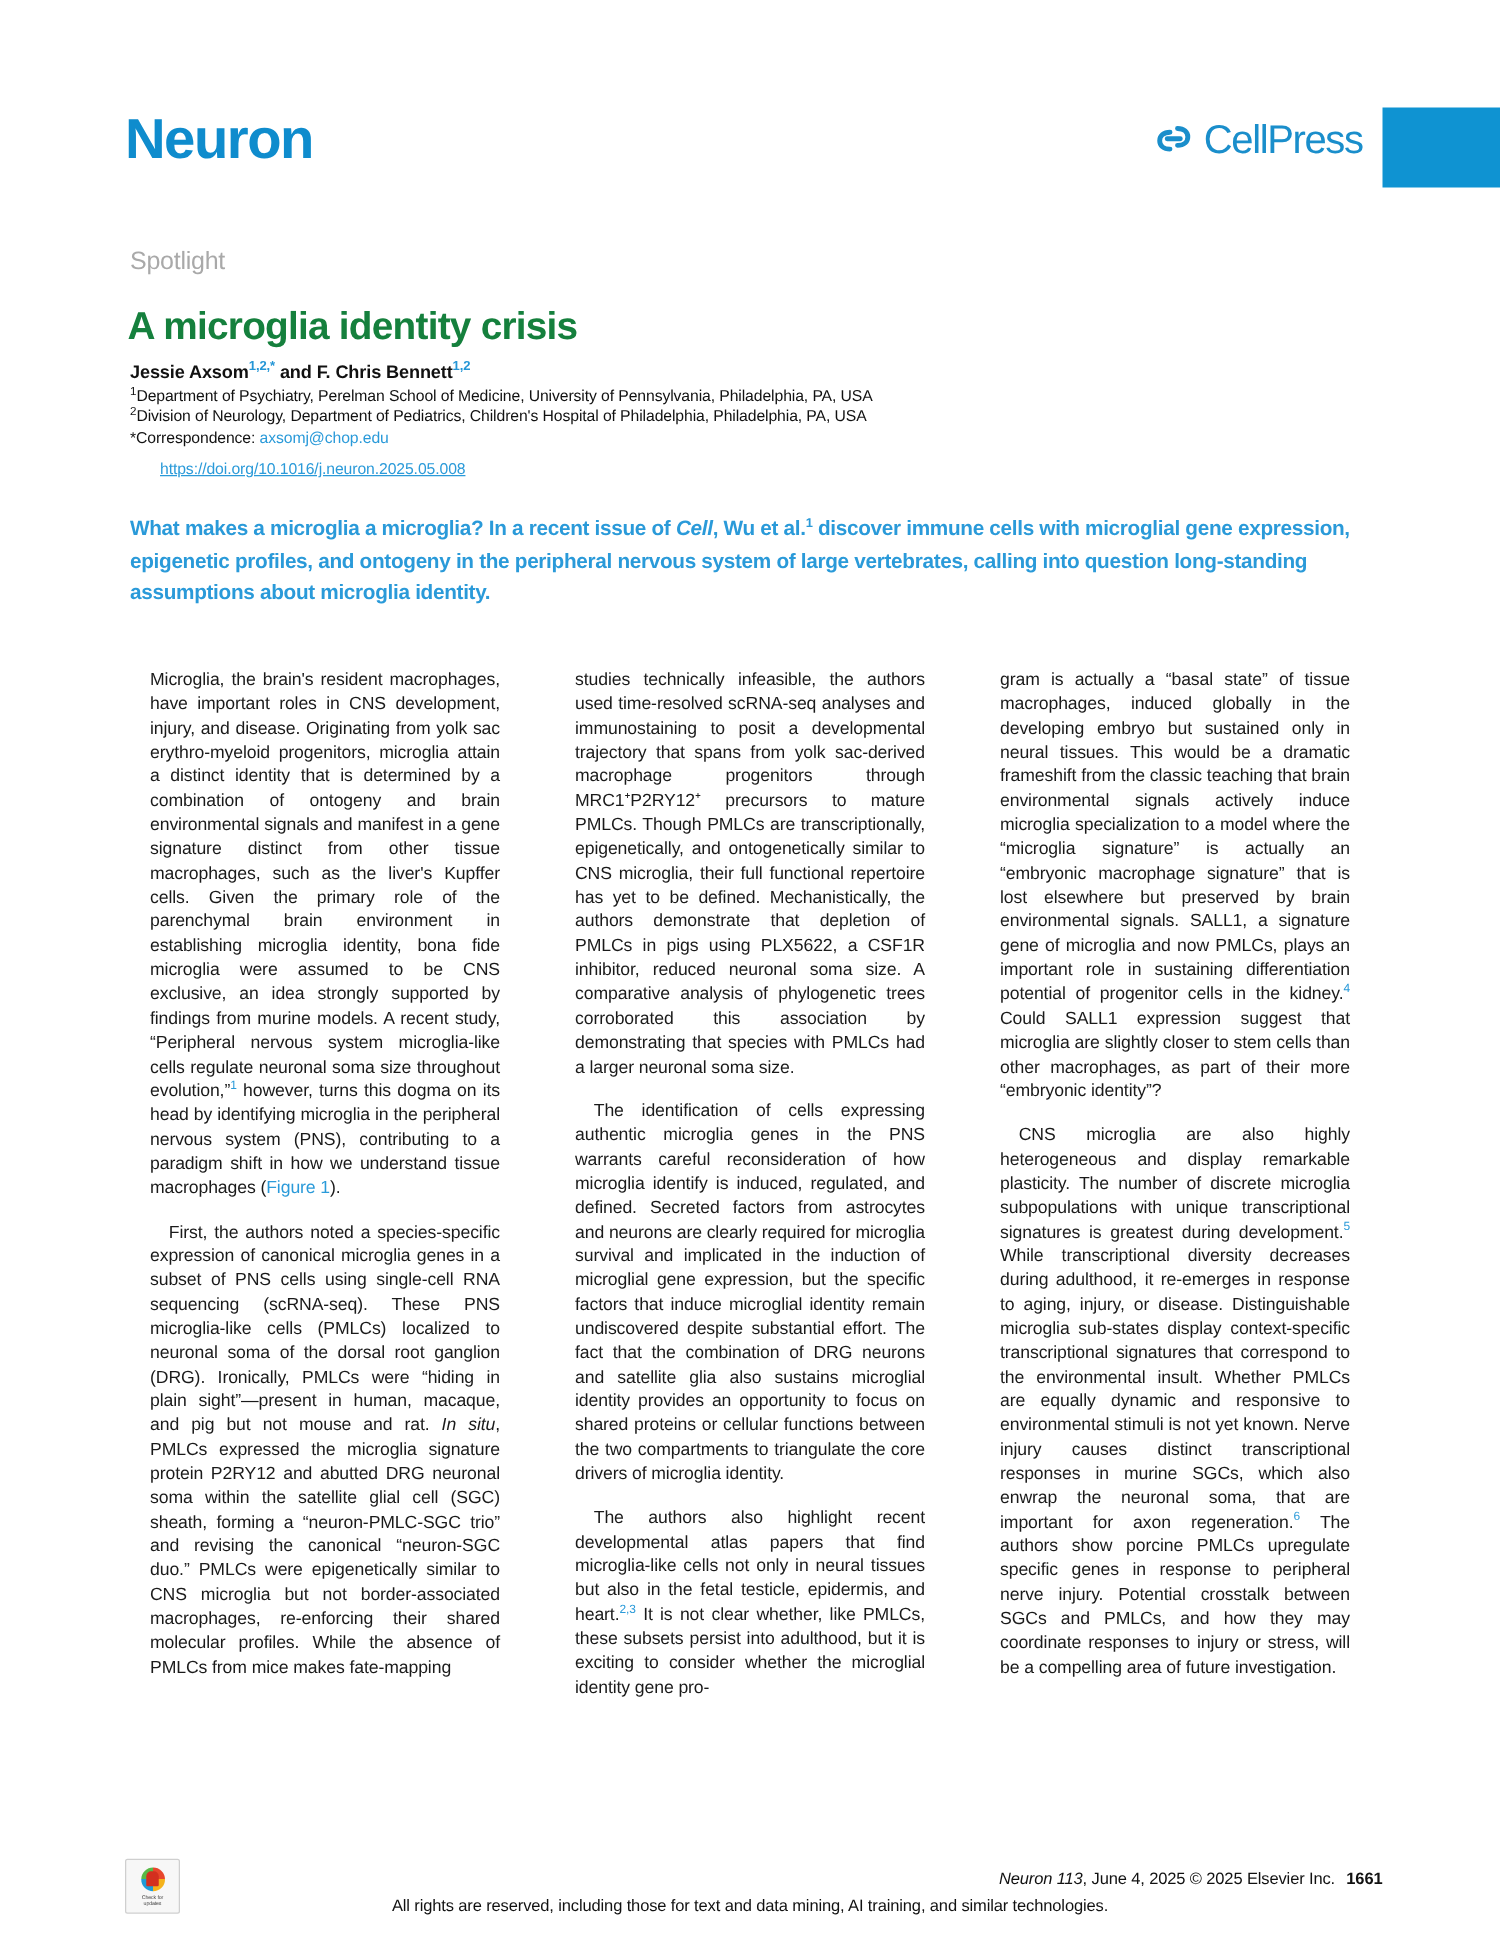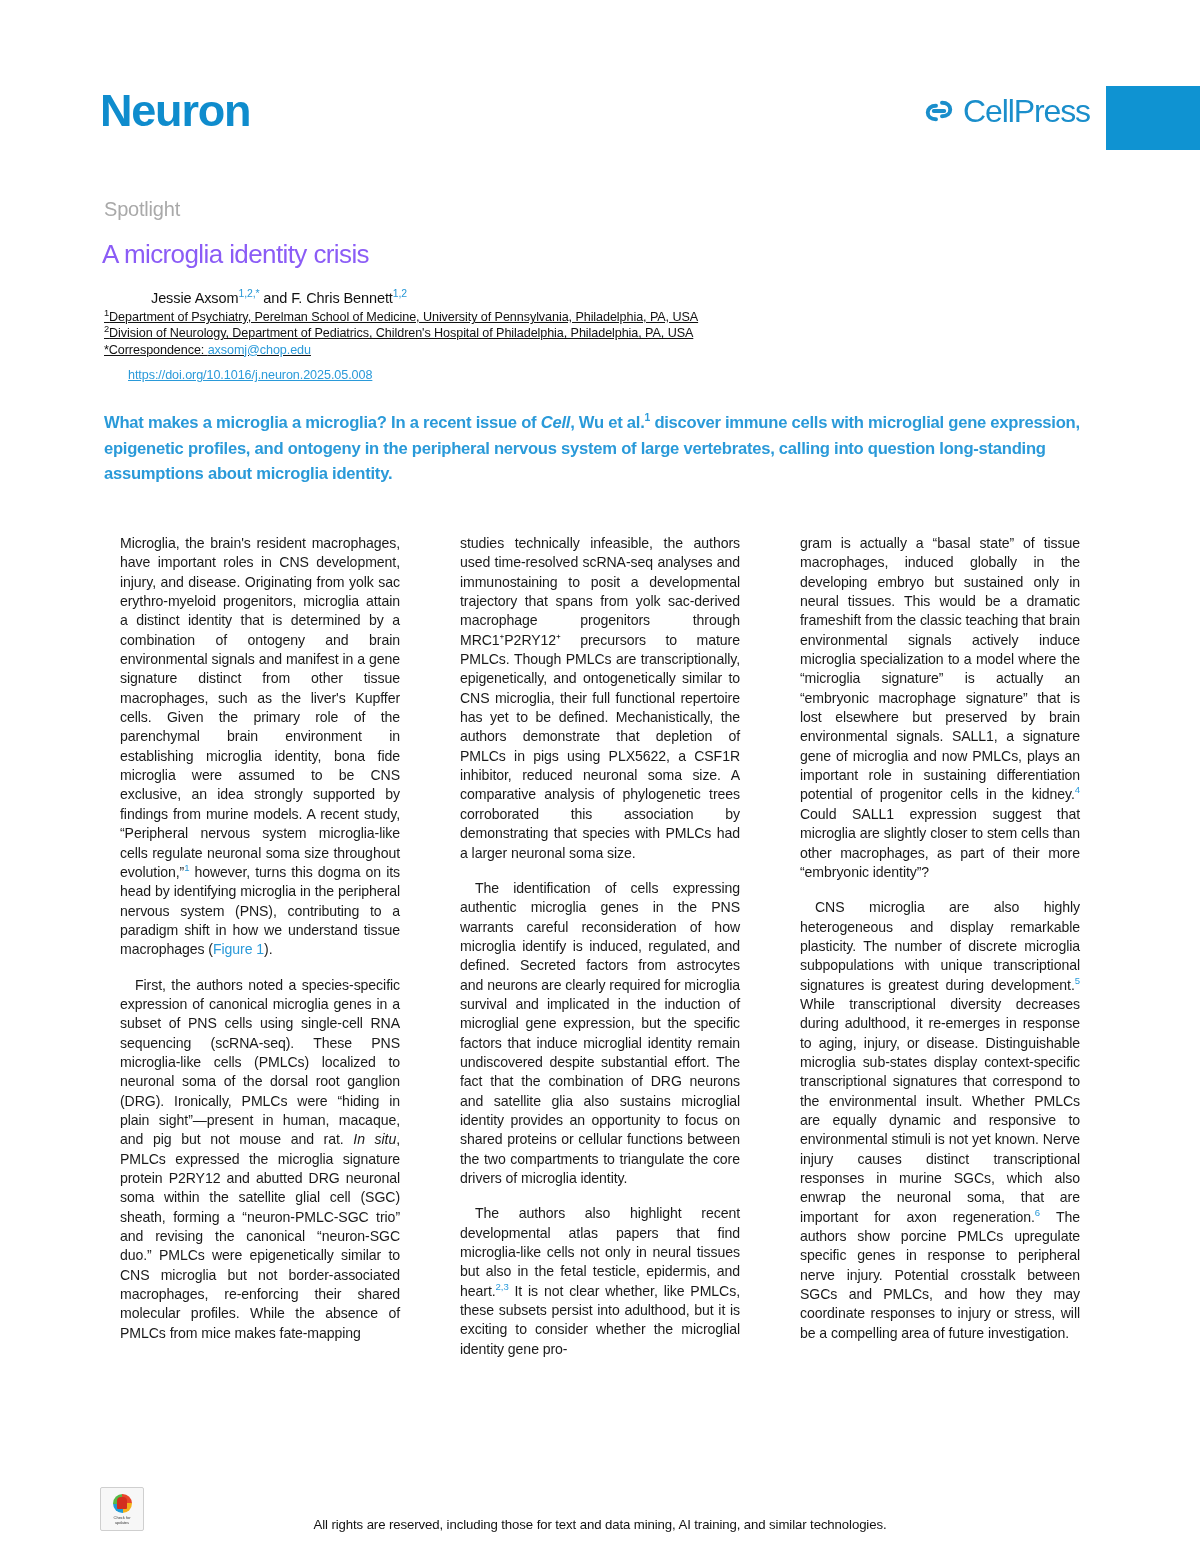--- a/index.html
+++ b/index.html
@@ -71,48 +71,46 @@
     top: 198px;
     font-size: 20px;
     font-weight: normal;
     color: #a9a9a9;
     letter-spacing: -0.2px;
   }
   .article-title {
     position: absolute;
     left: 102px;
     top: 222px;
-    font-size: 26px;
-    font-weight: normal;
-    color: #8b5cf6;
+    font-size: 31px;
+    font-weight: bold;
+    color: #15803d;
     letter-spacing: -0.6px;
   }
 
   .authors {
     position: absolute;
     left: 104px;
     top: 290px;
     font-size: 14.5px;
-    font-weight: normal;
+    font-weight: bold;
     color: #111;
     letter-spacing: -0.1px;
-    margin-left: 47px;
   }
   .sup-blue { color: #2596d6; font-size: 0.72em; vertical-align: super; line-height: 0; }
 
   .affils {
     position: absolute;
     left: 104px;
     top: 309px;
     width: 920px;
     font-size: 12.6px;
     line-height: 16.3px;
     color: #111;
     letter-spacing: -0.08px;
-    text-decoration: underline;
   }
   .affils .line { white-space: nowrap; }
   .affils sup { font-size: 0.74em; vertical-align: super; line-height: 0; }
   .link { color: #2a9ad9; text-decoration: none; }
   .doi {
     position: absolute;
     left: 104px;
     top: 368px;
     font-size: 12.6px;
     color: #2a9ad9;
@@ -288,16 +286,19 @@
     </div>
 
   </div>
 
   <div class="footer-badge">
     <div class="badge-ring"></div>
     <div class="badge-text">Check for</div>
     <div class="badge-text">updates</div>
   </div>
 
+  <div class="footer-right">
+    <i>Neuron </i><i>113</i><span>, June 4, 2025 © 2025 Elsevier Inc.</span><span class="pageno">1661</span>
+  </div>
 
   <div class="footer-rights">All rights are reserved, including those for text and data mining, AI training, and similar technologies.</div>
 
 </div>
 
 </body></html>

